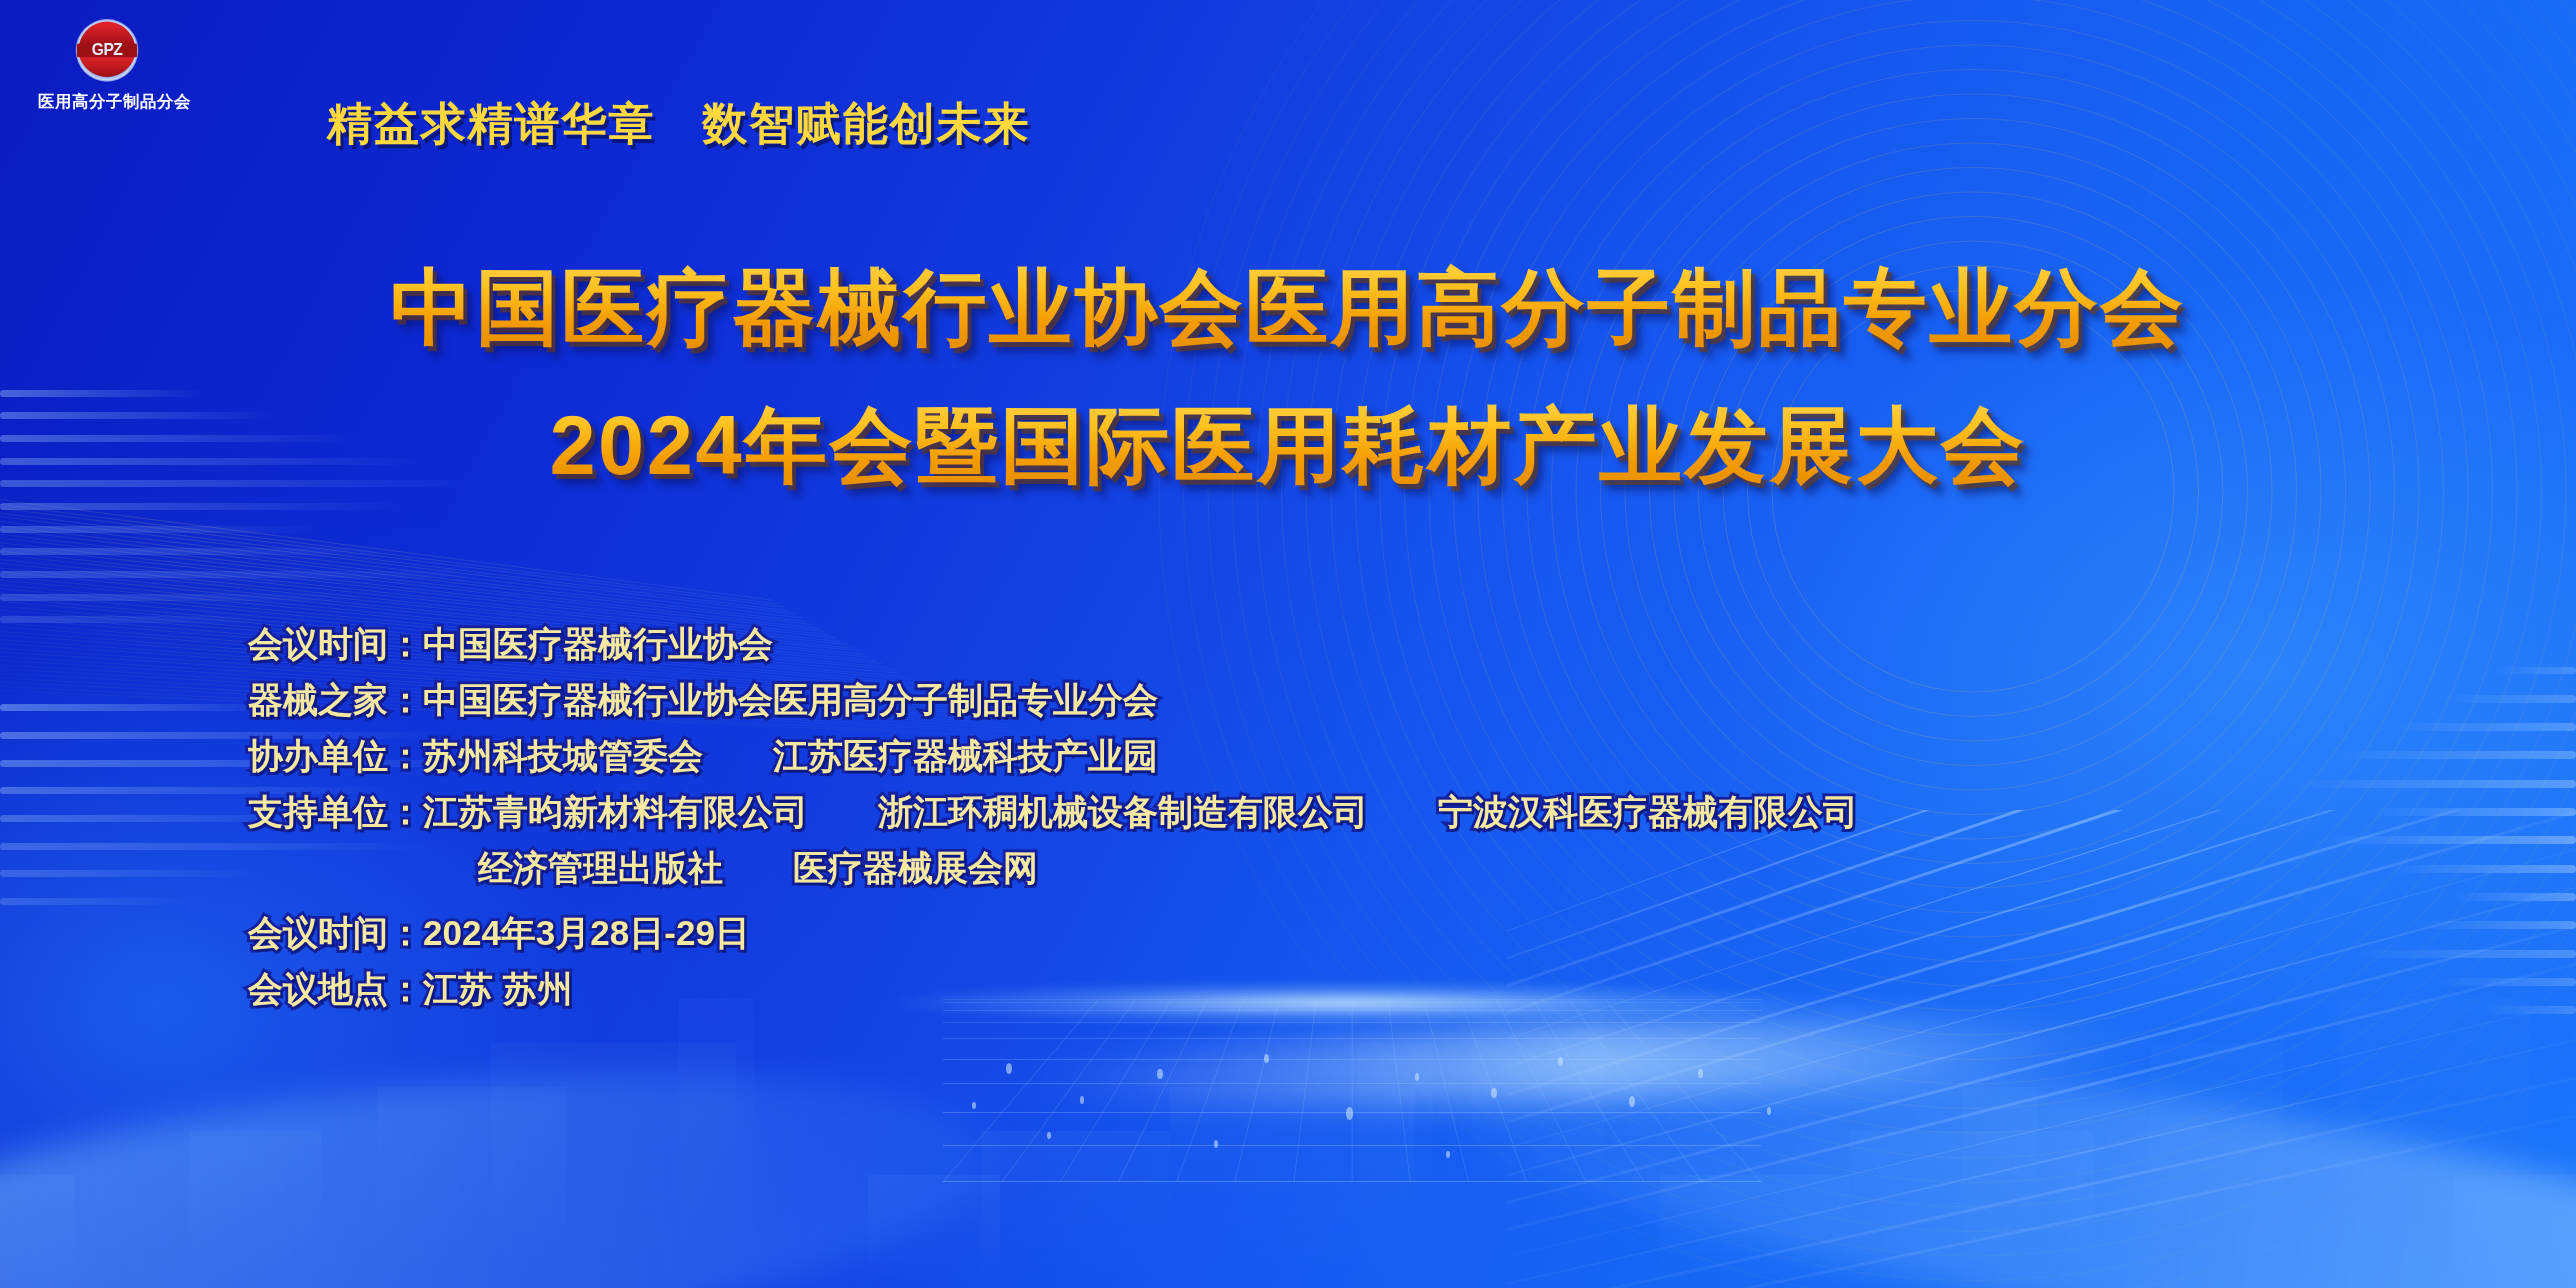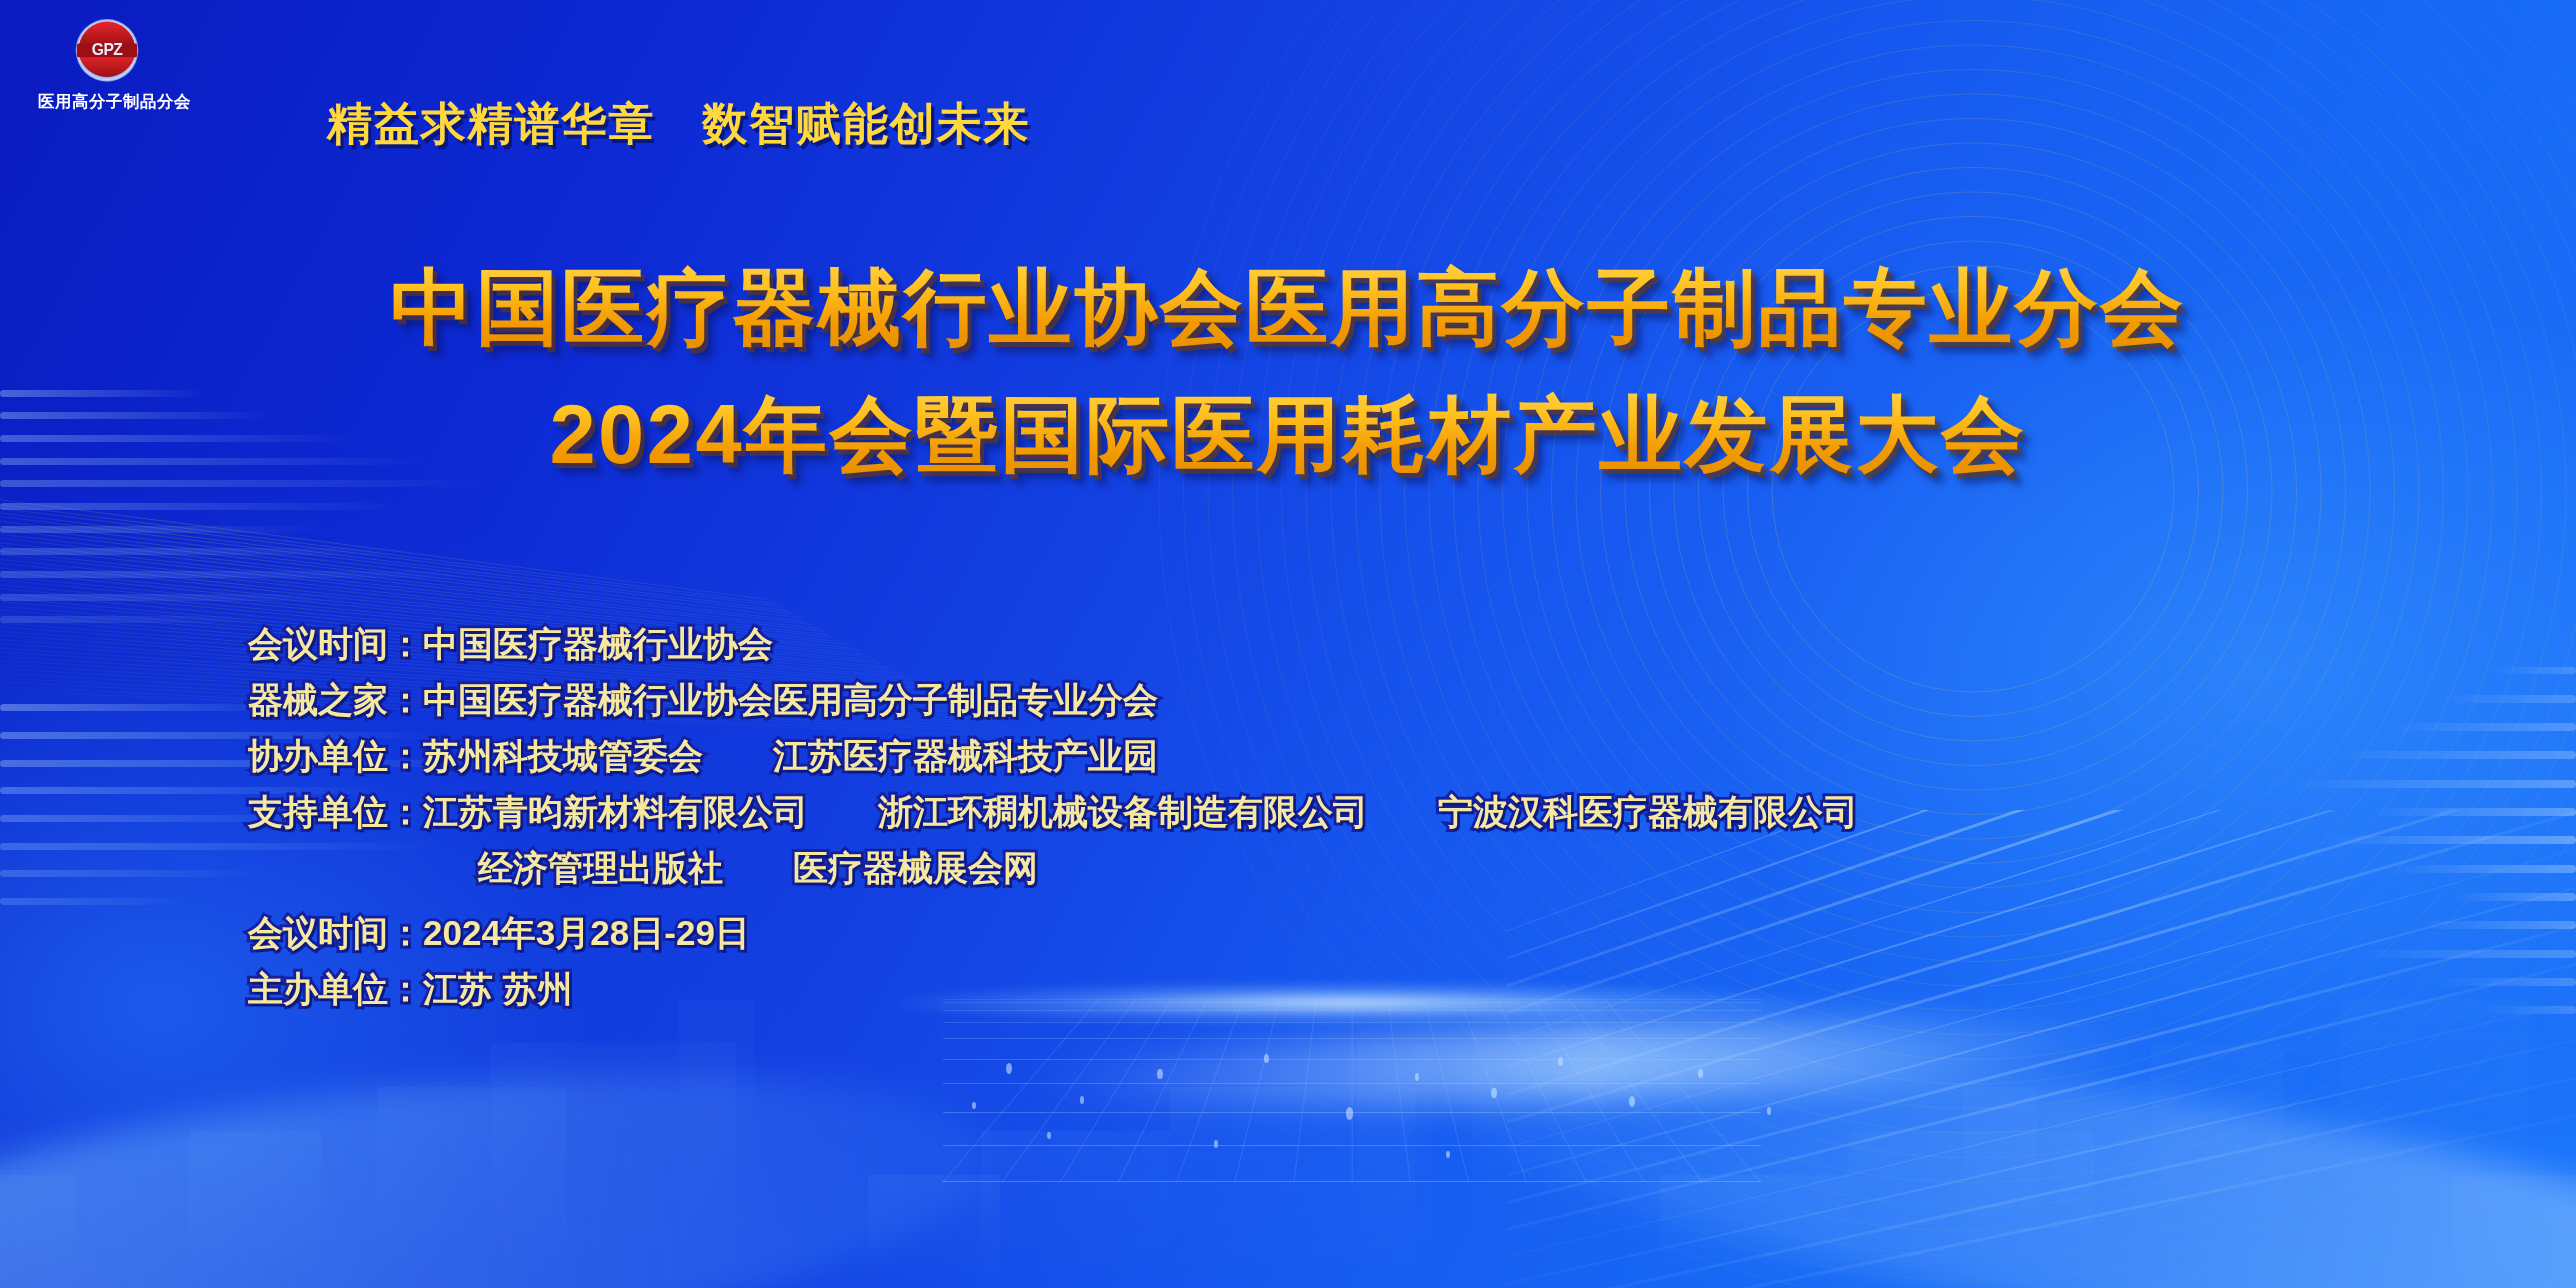--- a/index.html
+++ b/index.html
@@ -72,21 +72,21 @@
   .logo-name{ margin-top:2.5px; font-size:16.4px; font-weight:bold; color:#ffffff; letter-spacing:0.6px; white-space:nowrap; }
 
   .tagline{
     position:absolute; left:327px; top:94px; font-size:45px; font-weight:bold;
     color:#ffd83d; letter-spacing:1.9px; white-space:nowrap;
     text-shadow: 3.1px 3.8px 0 rgba(8,20,110,.85);
   }
 
   .title{ position:absolute; left:0; width:100%; text-align:center; }
   .title-1{ top:253px; }
-  .title-2{ top:380px; }
+  .title-2{ top:391px; }
   .title span{
     display:inline-block; font-size:83px; font-weight:bold; letter-spacing:2.5px; white-space:nowrap;
     color:#f5a800;
     background:linear-gradient(180deg,#ffd451 0%,#ffc220 30%,#f39b00 62%,#e08800 100%);
     -webkit-background-clip:text; background-clip:text; -webkit-text-fill-color:transparent;
     filter: drop-shadow(4.4px 5px 0 rgba(120,60,0,.55)) drop-shadow(6.3px 7px 3.8px rgba(5,15,90,.55));
   }
 
   .details{ position:absolute; left:248px; top:616px; }
   .drow{
@@ -341,18 +341,18 @@
       <span>2024年会暨国际医用耗材产业发展大会</span>
     </div>
 
     <div class="details">
       <div class="drow">会议时间：中国医疗器械行业协会</div>
       <div class="drow">器械之家：中国医疗器械行业协会医用高分子制品专业分会</div>
       <div class="drow">协办单位：苏州科技城管委会　　江苏医疗器械科技产业园</div>
       <div class="drow">支持单位：江苏青昀新材料有限公司　　浙江环稠机械设备制造有限公司　　宁波汉科医疗器械有限公司</div>
       <div class="drow"><span class="ind"></span><span>经济管理出版社　　医疗器械展会网</span></div>
       <div class="drow date-row">会议时间：2024年3月28日-29日</div>
-      <div class="drow">主办单位：江苏  苏州</div>
+      <div class="drow">会议地点：江苏  苏州</div>
     </div>
 
   </div>
 </div>
 
 
 </body></html>

